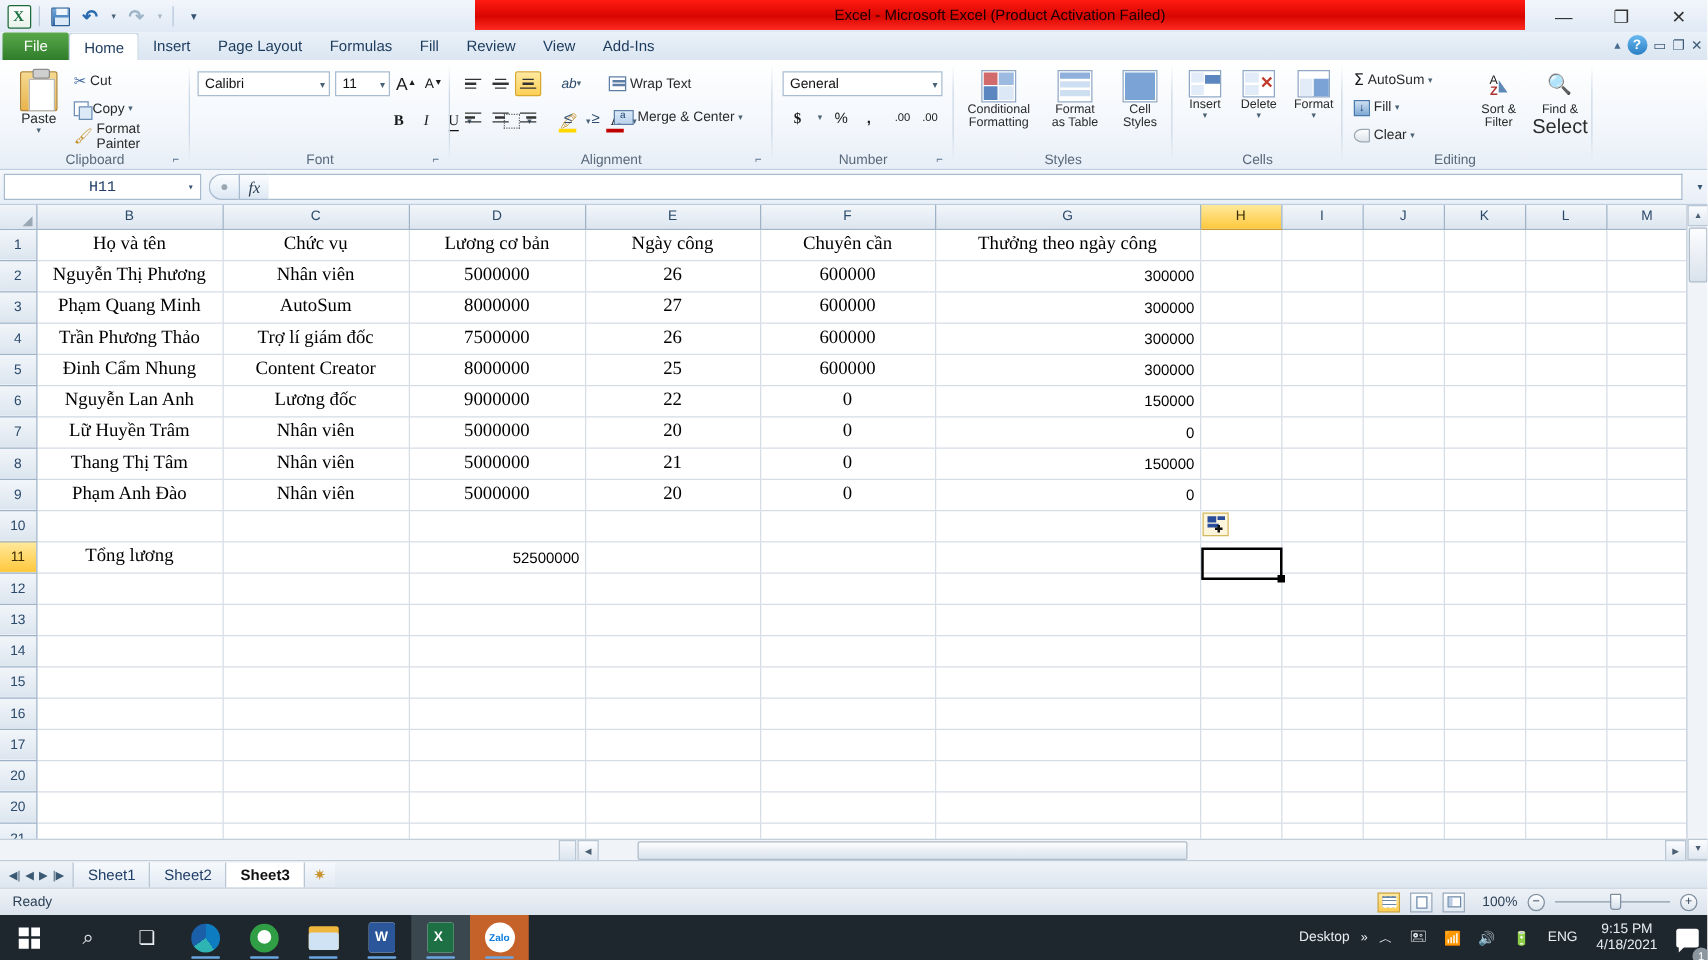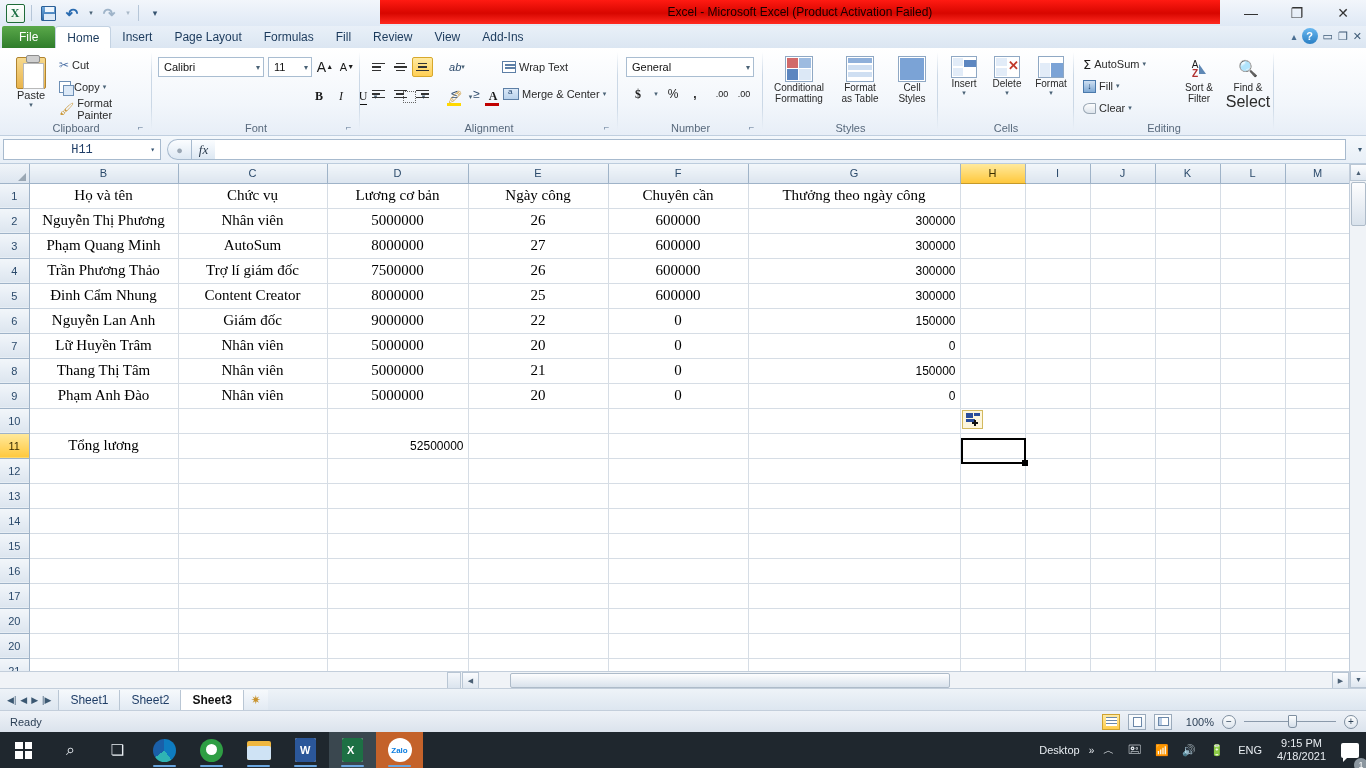--- a/index.html
+++ b/index.html
@@ -417,21 +417,21 @@
         <span class="lines">
             <i style="width:9px;margin-left:2px"></i>
             <i style="width:9px;margin-left:2px"></i>
             <i></i>
           </span>
       </div>
       <div class="abtn" style="position:absolute;left:84px;top:9px;width:26px">
         <span style="font-size:11px;color:#2d4a6b;font-style:italic">ab</span>
         <span class="cv">▾</span>
       </div>
-      <div class="btn-small" style="position:absolute;left:139px;top:9px">
+      <div class="btn-small" style="position:absolute;left:124px;top:9px">
         <span class="wrap-ico"></span>
         <span>Wrap Text</span>
       </div>
       <div class="abtn" style="position:absolute;left:8px;top:36px">
         <span class="lines">
             <i></i>
             <i style="width:8px"></i>
             <i></i>
           </span>
       </div>
@@ -448,21 +448,21 @@
             <i style="width:8px;margin-left:5px"></i>
             <i></i>
           </span>
       </div>
       <div class="abtn" style="position:absolute;left:84px;top:36px">
         <span style="font-size:12px;color:#2d4a6b">≤</span>
       </div>
       <div class="abtn" style="position:absolute;left:106px;top:36px">
         <span style="font-size:12px;color:#2d4a6b">≥</span>
       </div>
-      <div class="btn-small" style="position:absolute;left:140px;top:36px">
+      <div class="btn-small" style="position:absolute;left:128px;top:36px">
         <span class="merge-ico"></span>
         <span>Merge &amp; Center</span>
         <span class="cv">▾</span>
       </div>
       <div class="glabel">Alignment</div>
       <div class="dlg-launch">⌐</div>
       <div class="gdiv"></div>
     </div>
 
     <div class="rgroup" style="left:618px;width:145px">
@@ -693,21 +693,21 @@
             <td class="cell" style="width: 65px;"></td>
             <td class="cell" style="width: 65px;"></td>
             <td class="cell" style="width: 65px;"></td>
             <td class="cell" style="width: 65px;"></td>
             <td class="cell" style="width: 65px;"></td>
             <td class="cell" style="width: 65px;"></td>
           </tr>
           <tr>
             <td class="rowh">6</td>
             <td class="cell serif" style="width: 149px;">Nguyễn Lan Anh</td>
-            <td class="cell serif" style="width: 149px;">Giám đốc</td>
+            <td class="cell serif" style="width: 149px;">Lương đốc</td>
             <td class="cell serif" style="width: 141px;">9000000</td>
             <td class="cell serif" style="width: 140px;">22</td>
             <td class="cell serif" style="width: 140px;">0</td>
             <td class="cell calibri" style="width: 212px;">150000</td>
             <td class="cell" style="width: 65px;"></td>
             <td class="cell" style="width: 65px;"></td>
             <td class="cell" style="width: 65px;"></td>
             <td class="cell" style="width: 65px;"></td>
             <td class="cell" style="width: 65px;"></td>
             <td class="cell" style="width: 65px;"></td>

